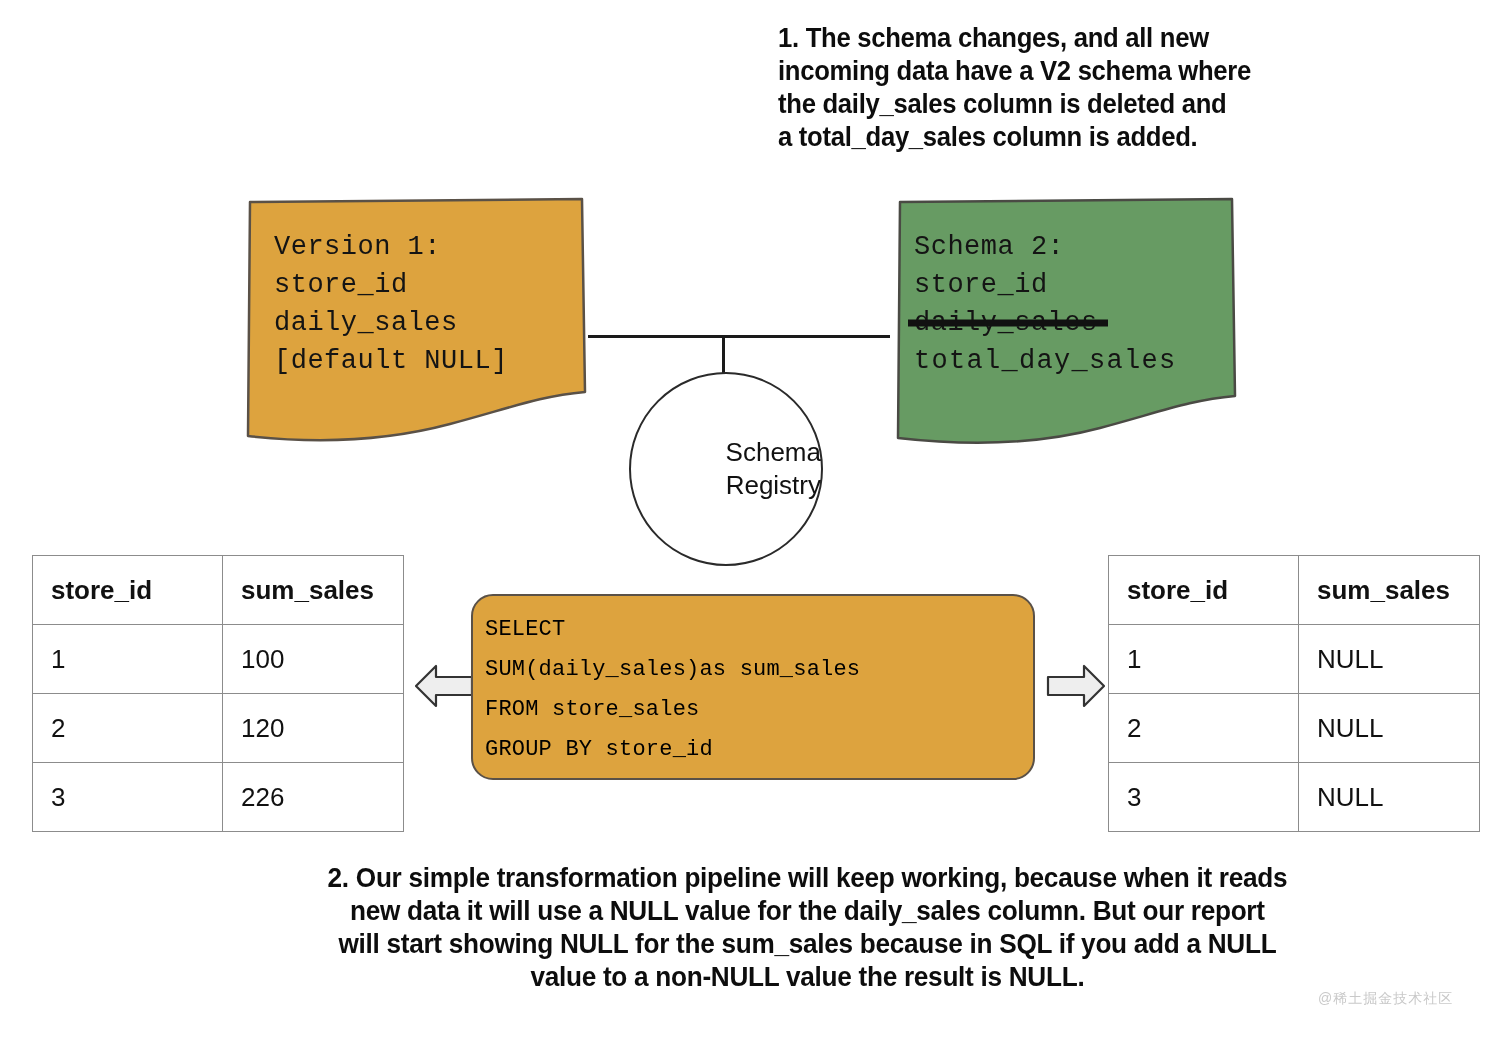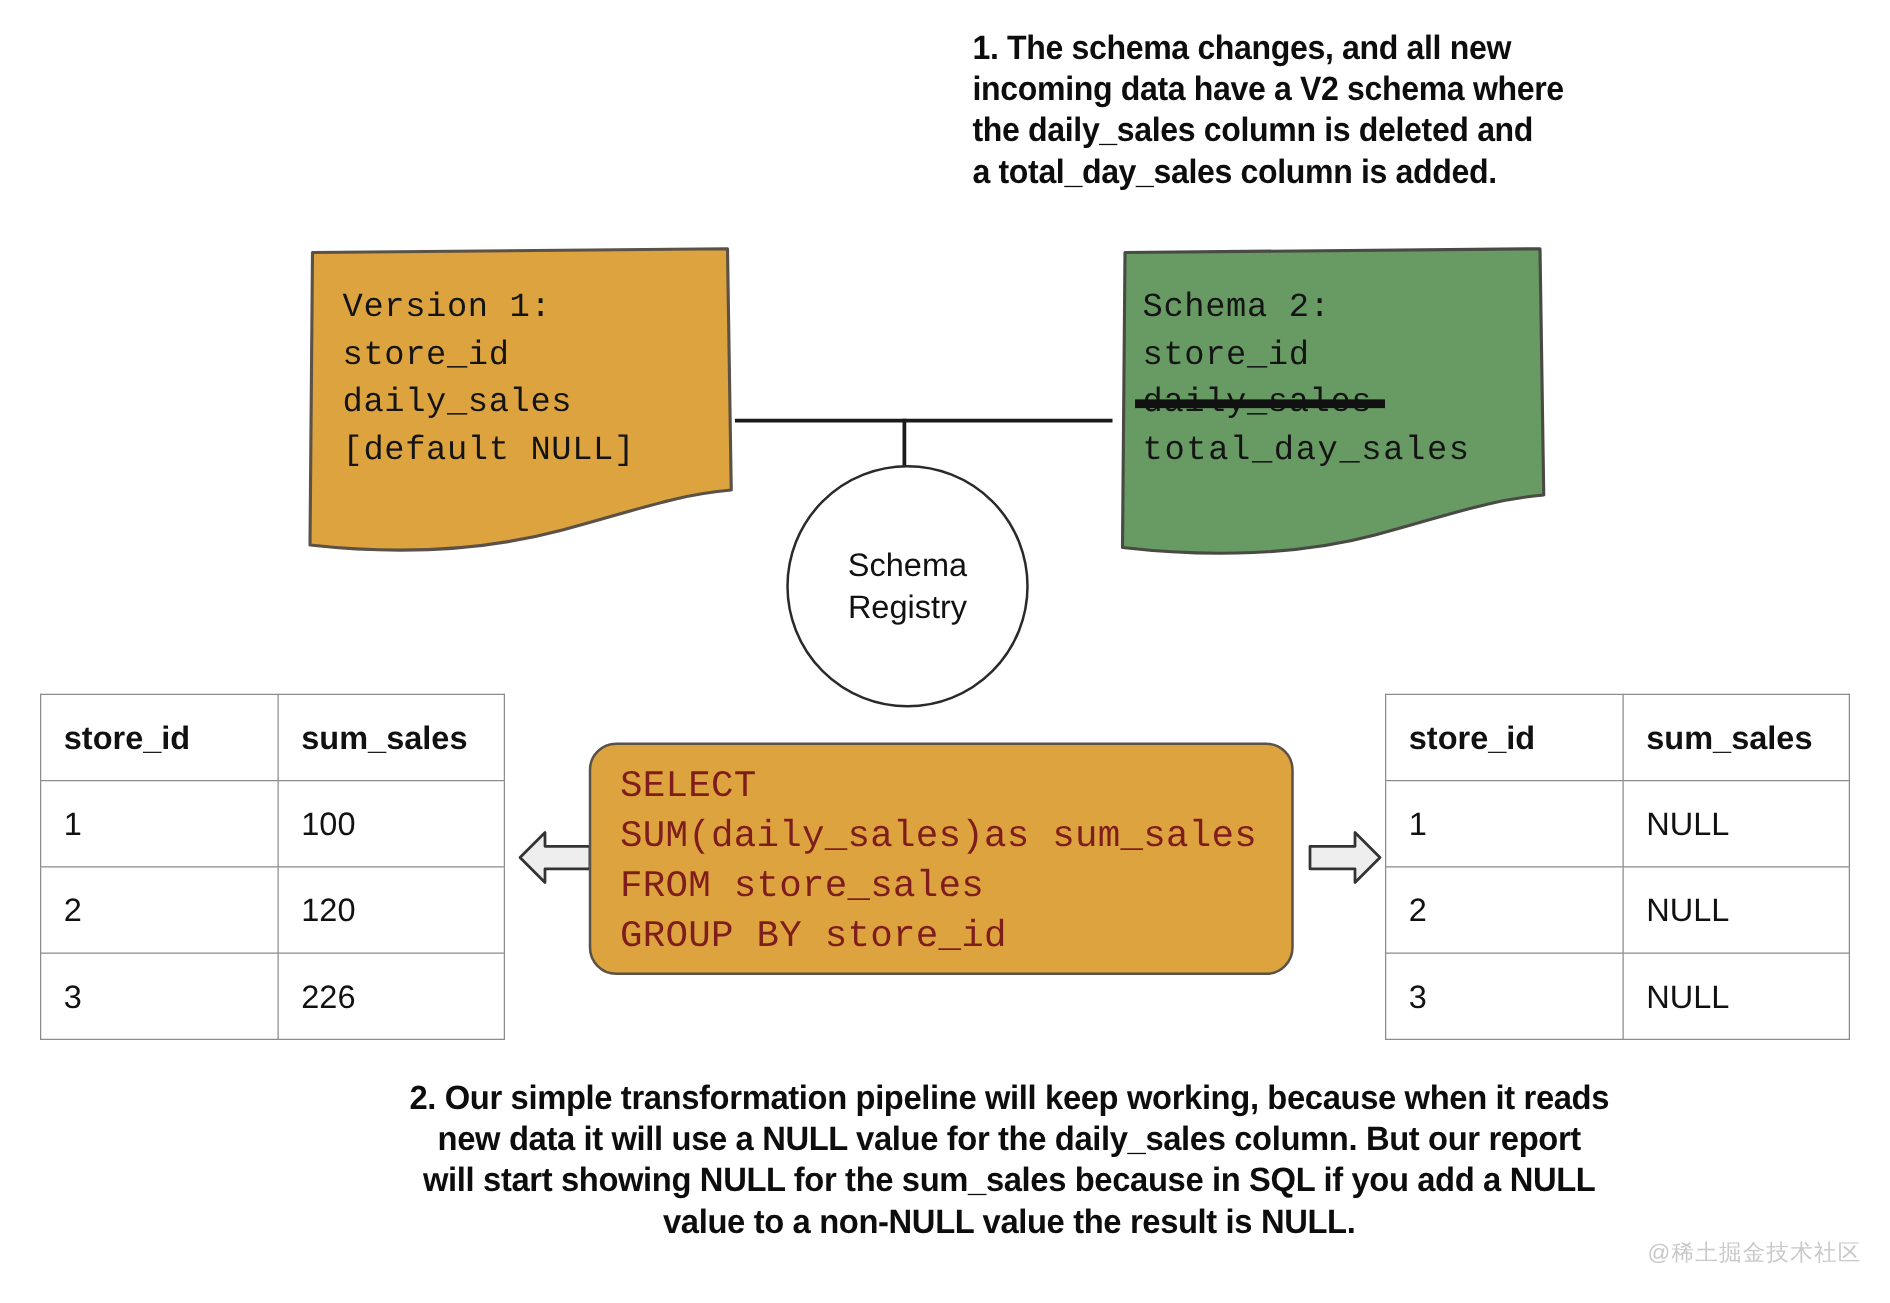--- a/index.html
+++ b/index.html
@@ -103,21 +103,21 @@
     position: absolute;
     left: 629px;
     top: 372px;
     width: 190px;
     height: 190px;
     border: 2.5px solid #2a2a2a;
     border-radius: 50%;
     background: #fff;
     display: flex;
     flex-direction: column;
-    align-items: center;
+    align-items: flex-end;
     justify-content: center;
   }
   #registry-circle span {
     font-size: 26px;
     line-height: 33px;
     color: #111;
     font-family: "Liberation Sans", sans-serif;
   }
 
   
@@ -130,26 +130,25 @@
     background: #dda33e;
     border: 2.5px solid #5a5147;
     border-radius: 22px;
     box-sizing: border-box;
   }
   #sql-box .sql-text {
     position: absolute;
     left: 12px;
     top: 14px;
     font-family: "Liberation Mono", "DejaVu Sans Mono", monospace;
-    font-size: 30px;
+    font-size: 22px;
     line-height: 40px;
-    color: #7f1d1d;
+    color: #000000;
     white-space: pre;
     letter-spacing: 0.2px;
-    margin-left: 11px;
   }
 
   
   .result-table {
     position: absolute;
     border-collapse: collapse;
     background: #fff;
     table-layout: fixed;
   }
   .result-table th,
@@ -173,21 +172,21 @@
     position: absolute;
   }
   #arrow-left  { left: 414px;  top: 660px; width: 60px; height: 52px; }
   #arrow-right { left: 1046px; top: 660px; width: 60px; height: 52px; }
 
   
   #watermark {
     position: absolute;
     left: 1318px;
     top: 990px;
-    font-size: 18px;
+    font-size: 14px;
     color: #c9c9c9;
     font-family: "Liberation Sans", sans-serif;
     letter-spacing: 1px;
     white-space: nowrap;
   }
 </style>
 </head>
 <body>
 
 <div class="canvas">

